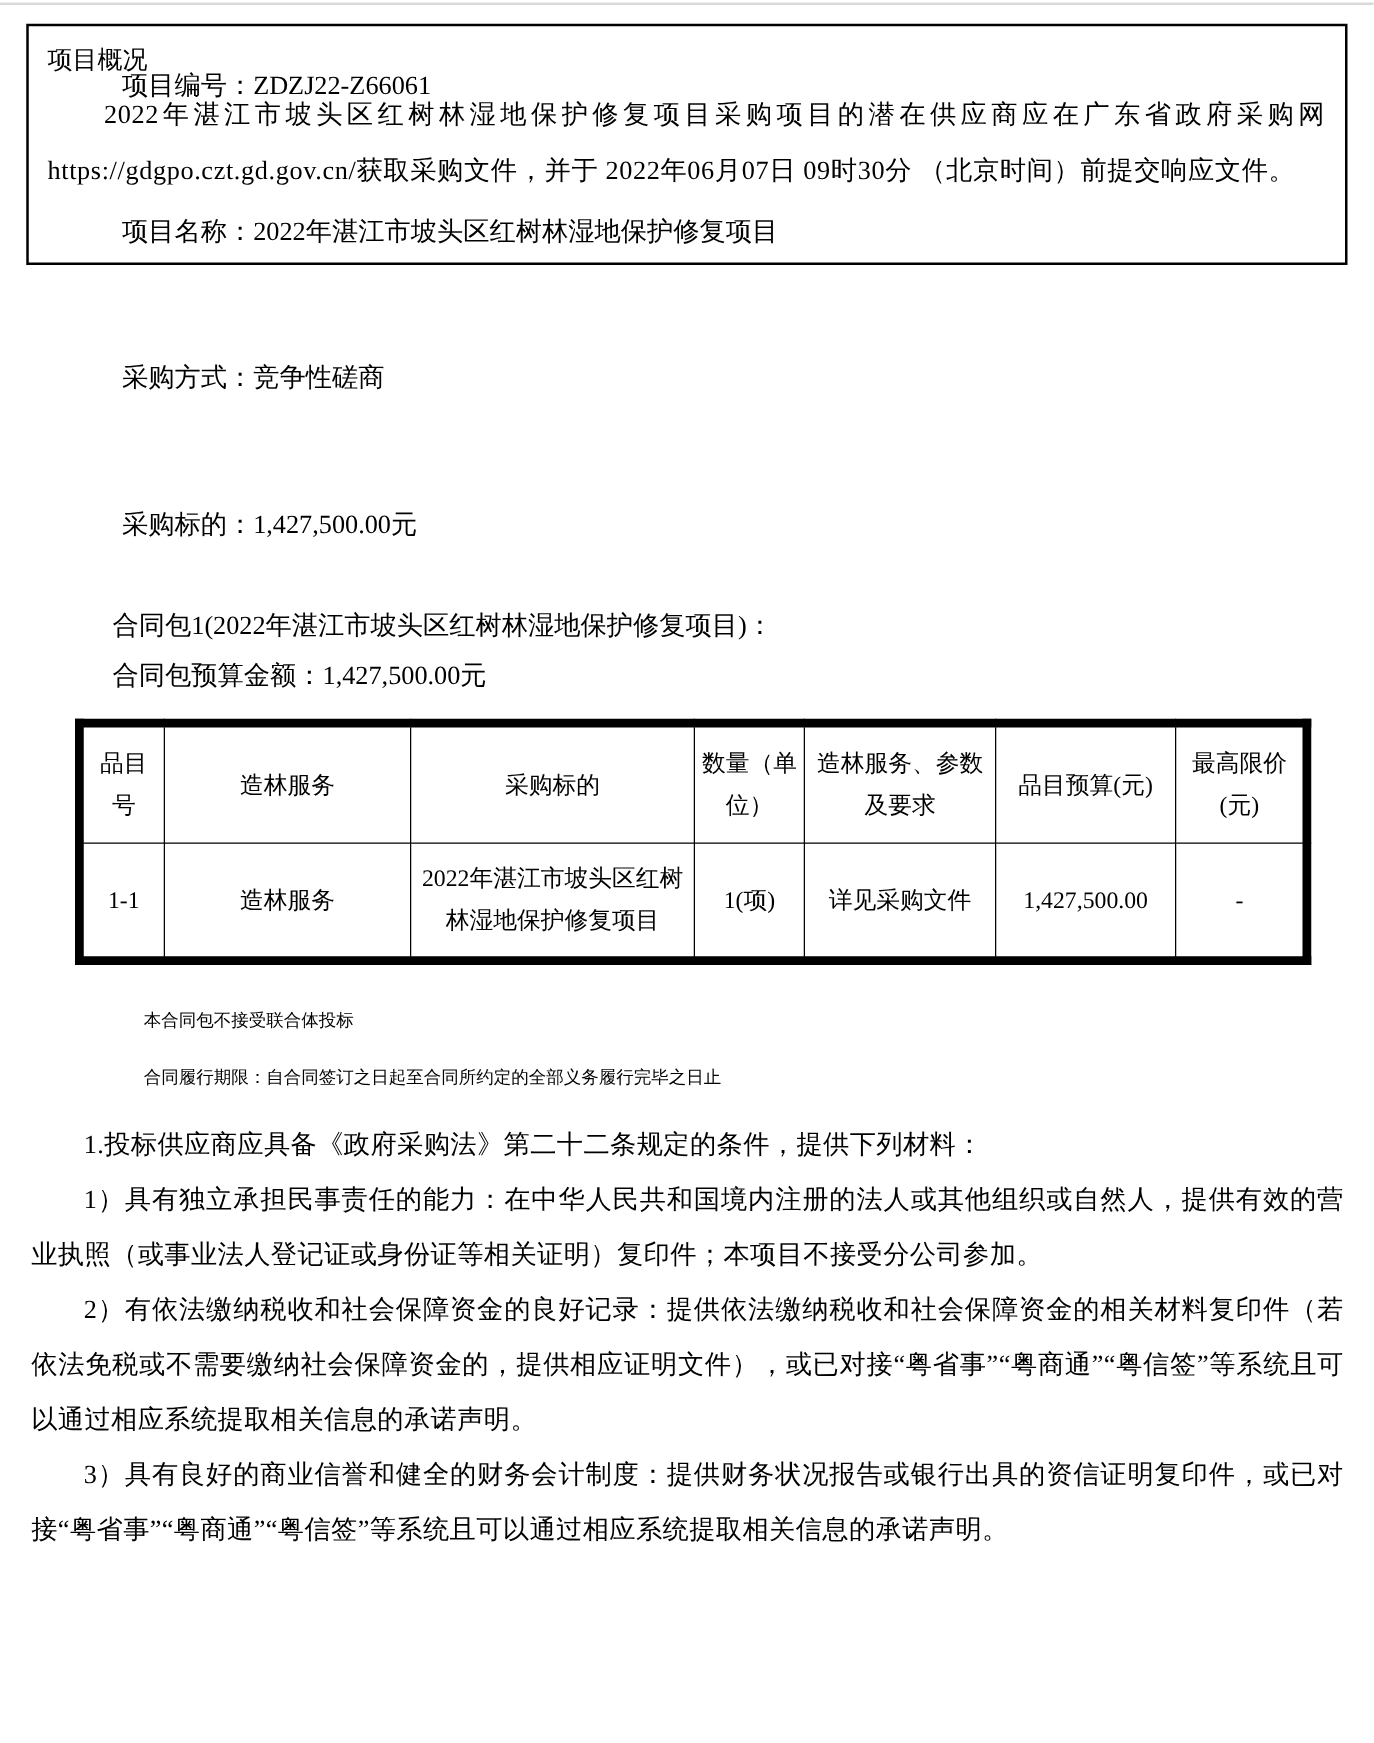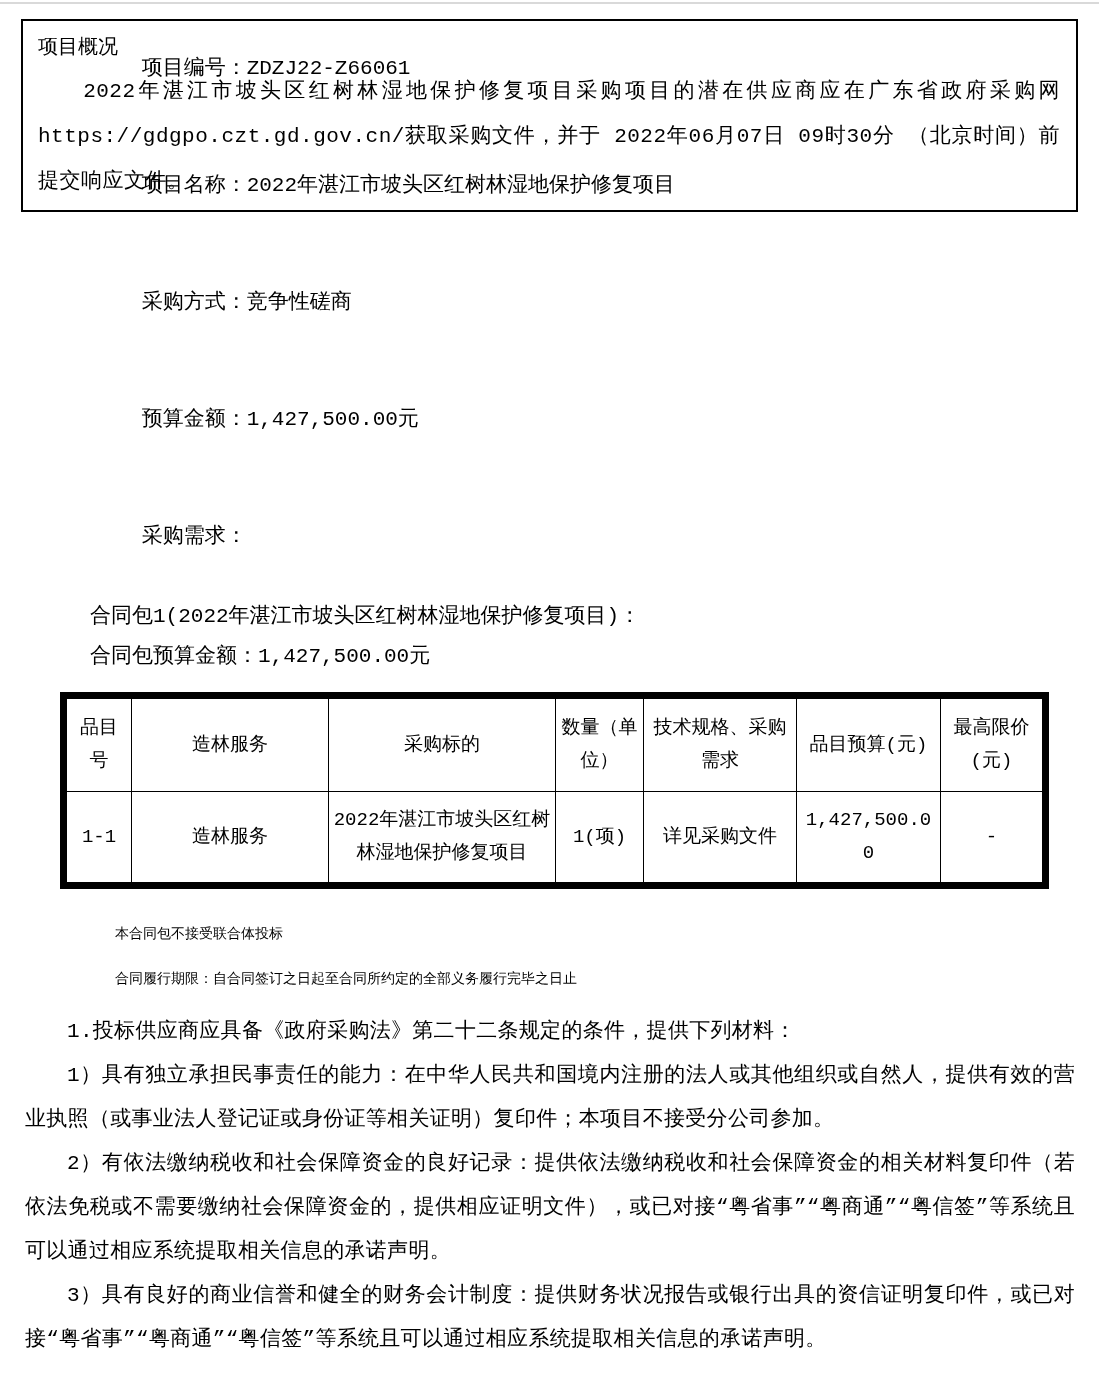--- a/index.html
+++ b/index.html
@@ -3,21 +3,21 @@
 <meta charset="utf-8">
 <style>
   html,body{margin:0;padding:0;}
   body{
     width:1099px;height:1394px;
     background:#ffffff;color:#000;
     font-family:"Liberation Serif","DejaVu Serif",serif;
     position:relative;overflow:hidden;
     -webkit-font-smoothing:antialiased;
   }
-  .page{position:relative;width:1099px;height:1394px;overflow:hidden;font-family:Liberation Mono, monospace;}
+  .page{position:relative;width:1099px;height:1394px;overflow:hidden;}
   .top-hairline{position:absolute;top:2px;left:0;width:100%;border-top:2px solid #d9d9d9;}
 
   
   .overview-box{
     position:absolute;left:21px;top:19px;width:1057px;height:193px;
     border:2px solid #000;box-sizing:border-box;
     padding:12px 16px 10px 15px;
   }
   .overview-title{font-size:20px;line-height:30px;}
   .overview-body{
@@ -88,24 +88,21 @@
     <div class="field-row">
       <span>项目编号：</span><span>ZDZJ22-Z66061</span>
     </div>
     <div class="field-row">
       <span>项目名称：</span><span>2022年湛江市坡头区红树林湿地保护修复项目</span>
     </div>
     <div class="field-row">
       <span>采购方式：</span><span>竞争性磋商</span>
     </div>
     <div class="field-row">
-      <span>预算金额：</span><span>1,427,500.00元</span>
-    </div>
-    <div class="field-row">
-      <span>采购需求：</span><span></span>
+      <span>采购标的：</span><span>1,427,500.00元</span>
     </div>
   </div>
 
   <div class="subfields">
     <div class="subfield-row">合同包1(2022年湛江市坡头区红树林湿地保护修复项目)：</div>
     <div class="subfield-row">合同包预算金额：1,427,500.00元</div>
   </div>
 
   <table class="items">
     <colgroup>
@@ -116,21 +113,21 @@
         <col class="c5">
         <col class="c6">
         <col class="c7">
     </colgroup>
     <thead>
       <tr>
         <th>品目号</th>
         <th>造林服务</th>
         <th>采购标的</th>
         <th>数量（单位）</th>
-        <th>技术规格、采购需求</th>
+        <th>造林服务、参数及要求</th>
         <th>品目预算(元)</th>
         <th>最高限价(元)</th>
       </tr>
     </thead>
     <tbody>
       <tr>
         <td>1-1</td>
         <td>造林服务</td>
         <td>2022年湛江市坡头区红树林湿地保护修复项目</td>
         <td>1(项)</td>

